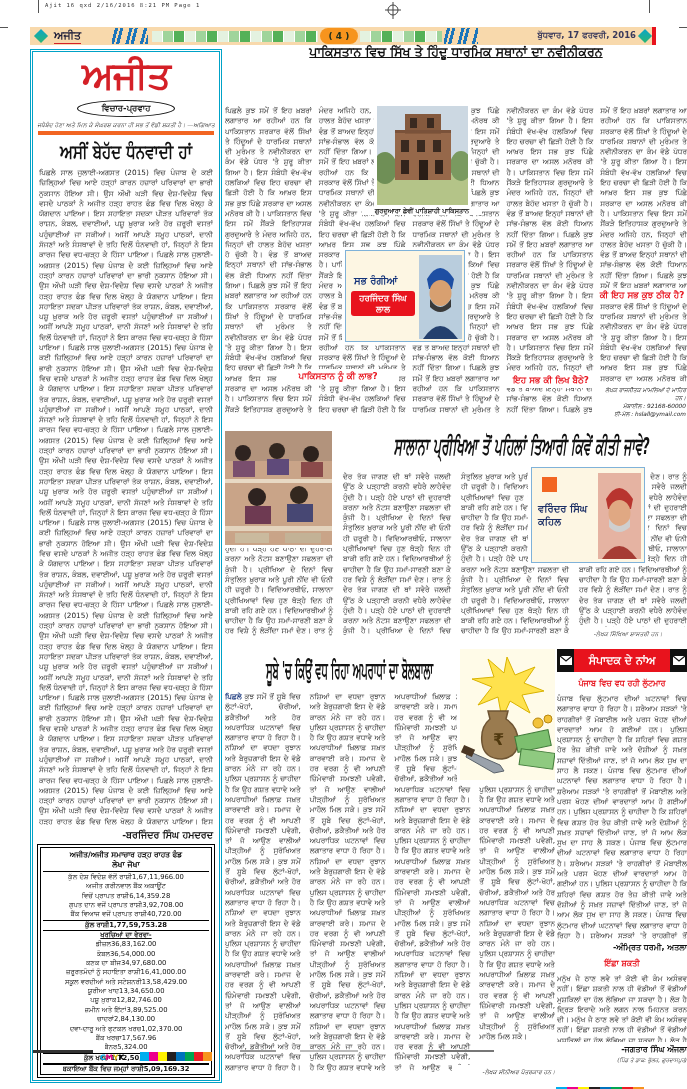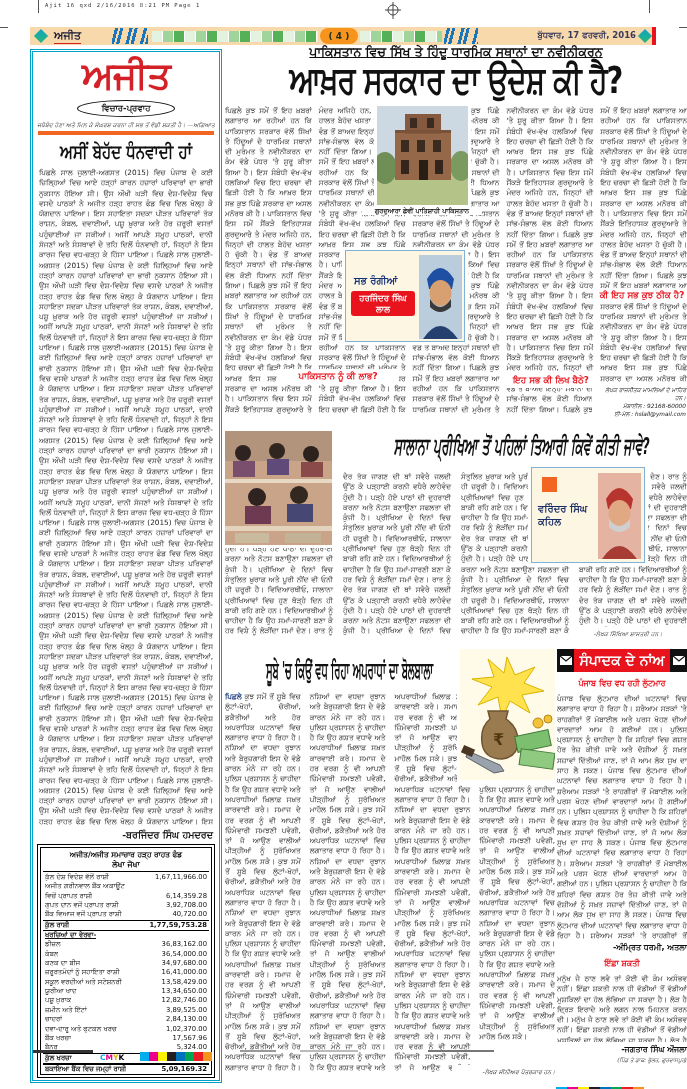--- a/index.html
+++ b/index.html
@@ -33,21 +33,21 @@
   .tagline { font-size:6px; font-style:italic; text-align:center; color:#333; white-space:nowrap; overflow:hidden; }
   .orange-rule { background:#f26522; }
   .ed-headline { font-size:15px; font-weight:bold; text-align:center; color:#101010; transform:scaleY(1.25); transform-origin:center top; white-space:nowrap; }
   .byline-right { text-align:right; font-weight:bold; font-size:9.5px; color:#111; }
 
   
   .fund-table { border:1px solid #000; outline:1px solid #000; outline-offset:2px; background:#fff; padding:2px 2px; }
   .t-head { text-align:center; font-weight:bold; border-bottom:1px solid #000; padding-bottom:1px; margin-bottom:1px; }
   .t-head .l1 { font-size:7.4px; line-height:10px; }
   .t-head .l2 { font-size:7.8px; line-height:10px; }
-  .t-row { display:flex; justify-content:space-between; font-size:6.8px; line-height:9.35px; padding:0 2px; color:#111; }
+  .t-row { display:flex; justify-content:center; font-size:6.8px; line-height:9.35px; padding:0 2px; color:#111; }
   .t-row .t-label { white-space:nowrap; overflow:hidden; }
   .t-row .t-value { white-space:nowrap; }
   .k-total { border-top:1px solid #000; border-bottom:1px solid #000; font-weight:bold; }
   .k-section .t-label { font-weight:bold; text-decoration:underline; }
 
   
   .kicker { font-size:12.5px; font-weight:bold; text-align:center; text-decoration:underline; color:#101010; }
   .main-headline { text-align:center; }
   .main-headline span { display:inline-block; font-size:29px; font-weight:bold; letter-spacing:-1px; color:#111; transform:scaleY(1.3); transform-origin:center top; white-space:nowrap; }
   .cols5 { column-count:5; column-gap:7px; }
@@ -70,21 +70,21 @@
   .exam-headline { text-align:center; }
   .exam-headline span { display:inline-block; font-size:13px; font-weight:bold; font-style:italic; color:#111; transform:scale(0.95,1.8); transform-origin:center top; white-space:nowrap; }
 
   
   .crime-headline span { display:inline-block; font-size:11px; font-weight:bold; color:#111; letter-spacing:-0.2px; transform:scale(0.92,2.1); transform-origin:left top; white-space:nowrap; }
   .sig-line { font-size:6px; font-style:italic; text-align:right; color:#222; background:#fff; }
 
   
   .letters-banner { display:flex; align-items:stretch; background:#e8131d; }
   .letters-banner .cap { width:17px; background:#111; display:flex; align-items:center; justify-content:center; }
-  .letters-banner .mid { flex:1; display:flex; align-items:center; justify-content:center; color:#fff; font-weight:bold; font-size:14px; }
+  .letters-banner .mid { flex:1; display:flex; align-items:center; justify-content:center; color:#fff; font-weight:bold; font-size:11px; }
   .letter-title { color:#e8131d; font-weight:bold; font-size:8.5px; text-align:center; white-space:nowrap; transform:scaleX(0.94); transform-origin:center; }
   .letter-sig { text-align:right; font-weight:bold; font-size:8px; color:#111; }
   .letter-addr { text-align:right; font-size:5.5px; font-style:italic; color:#333; }
   .contact-line { font-size:6px; font-style:italic; text-align:center; color:#333; background:#fff; }
 
   
   .swatch { display:inline-block; width:9px; height:9px; }
   .strip2 .swatch { width:11px; height:7px; }
   .cmyk-letters span { font-size:7.5px; font-weight:bold; }
   .dash { background:#333; }
@@ -233,23 +233,20 @@
         </div>
 
         <div class="t-row k-total">
           <span class="t-label">ਬਕਾਇਆ ਬੈਂਕ ਵਿਚ ਜਮ੍ਹਾਂ ਰਾਸ਼ੀ</span>
           <span class="t-value">5,09,169.32</span>
         </div>
       </div>
   </div>
 
   <div class="abs kicker" style="left:225px; top:44px; width:462px;">ਪਾਕਿਸਤਾਨ ਵਿਚ ਸਿੱਖ ਤੇ ਹਿੰਦੂ ਧਾਰਮਿਕ ਸਥਾਨਾਂ ਦਾ ਨਵੀਨੀਕਰਨ</div>
-  <div class="abs main-headline" style="left:225px; top:58px; width:462px; height:46px;">
-    <span>ਆਖ਼ਰ ਸਰਕਾਰ ਦਾ ਉਦੇਸ਼ ਕੀ ਹੈ?</span>
-  </div>
 
   <div class="abs jtxt body-sm cols5" style="left:225px; top:106px; width:462px; height:318px;">ਪਿਛਲੇ ਕੁਝ ਸਮੇਂ ਤੋਂ ਇਹ ਖ਼ਬਰਾਂ ਲਗਾਤਾਰ ਆ ਰਹੀਆਂ ਹਨ ਕਿ ਪਾਕਿਸਤਾਨ ਸਰਕਾਰ ਵੱਲੋਂ ਸਿੱਖਾਂ ਤੇ ਹਿੰਦੂਆਂ ਦੇ ਧਾਰਮਿਕ ਸਥਾਨਾਂ ਦੀ ਮੁਰੰਮਤ ਤੇ ਨਵੀਨੀਕਰਨ ਦਾ ਕੰਮ ਵੱਡੇ ਪੱਧਰ 'ਤੇ ਸ਼ੁਰੂ ਕੀਤਾ ਗਿਆ ਹੈ। ਇਸ ਸੰਬੰਧੀ ਵੱਖ-ਵੱਖ ਹਲਕਿਆਂ ਵਿਚ ਇਹ ਚਰਚਾ ਵੀ ਛਿੜੀ ਹੋਈ ਹੈ ਕਿ ਆਖ਼ਰ ਇਸ ਸਭ ਕੁਝ ਪਿੱਛੇ ਸਰਕਾਰ ਦਾ ਅਸਲ ਮਨੋਰਥ ਕੀ ਹੈ। ਪਾਕਿਸਤਾਨ ਵਿਚ ਇਸ ਸਮੇਂ ਸੈਂਕੜੇ ਇਤਿਹਾਸਕ ਗੁਰਦੁਆਰੇ ਤੇ ਮੰਦਰ ਅਜਿਹੇ ਹਨ, ਜਿਨ੍ਹਾਂ ਦੀ ਹਾਲਤ ਬੇਹੱਦ ਖਸਤਾ ਹੋ ਚੁੱਕੀ ਹੈ। ਵੰਡ ਤੋਂ ਬਾਅਦ ਇਨ੍ਹਾਂ ਸਥਾਨਾਂ ਦੀ ਸਾਂਭ-ਸੰਭਾਲ ਵੱਲ ਕੋਈ ਧਿਆਨ ਨਹੀਂ ਦਿੱਤਾ ਗਿਆ। ਪਿਛਲੇ ਕੁਝ ਸਮੇਂ ਤੋਂ ਇਹ ਖ਼ਬਰਾਂ ਲਗਾਤਾਰ ਆ ਰਹੀਆਂ ਹਨ ਕਿ ਪਾਕਿਸਤਾਨ ਸਰਕਾਰ ਵੱਲੋਂ ਸਿੱਖਾਂ ਤੇ ਹਿੰਦੂਆਂ ਦੇ ਧਾਰਮਿਕ ਸਥਾਨਾਂ ਦੀ ਮੁਰੰਮਤ ਤੇ ਨਵੀਨੀਕਰਨ ਦਾ ਕੰਮ ਵੱਡੇ ਪੱਧਰ 'ਤੇ ਸ਼ੁਰੂ ਕੀਤਾ ਗਿਆ ਹੈ। ਇਸ ਸੰਬੰਧੀ ਵੱਖ-ਵੱਖ ਹਲਕਿਆਂ ਵਿਚ ਇਹ ਚਰਚਾ ਵੀ ਛਿੜੀ ਹੋਈ ਹੈ ਕਿ ਆਖ਼ਰ ਇਸ ਸਭ ਕੁਝ ਪਿੱਛੇ ਸਰਕਾਰ ਦਾ ਅਸਲ ਮਨੋਰਥ ਕੀ ਹੈ। ਪਾਕਿਸਤਾਨ ਵਿਚ ਇਸ ਸਮੇਂ ਸੈਂਕੜੇ ਇਤਿਹਾਸਕ ਗੁਰਦੁਆਰੇ ਤੇ ਮੰਦਰ ਅਜਿਹੇ ਹਨ, ਜਿਨ੍ਹਾਂ ਦੀ ਹਾਲਤ ਬੇਹੱਦ ਖਸਤਾ ਹੋ ਚੁੱਕੀ ਹੈ। ਵੰਡ ਤੋਂ ਬਾਅਦ ਇਨ੍ਹਾਂ ਸਥਾਨਾਂ ਦੀ ਸਾਂਭ-ਸੰਭਾਲ ਵੱਲ ਕੋਈ ਧਿਆਨ ਨਹੀਂ ਦਿੱਤਾ ਗਿਆ। ਪਿਛਲੇ ਕੁਝ ਸਮੇਂ ਤੋਂ ਇਹ ਖ਼ਬਰਾਂ ਲਗਾਤਾਰ ਆ ਰਹੀਆਂ ਹਨ ਕਿ ਪਾਕਿਸਤਾਨ ਸਰਕਾਰ ਵੱਲੋਂ ਸਿੱਖਾਂ ਤੇ ਹਿੰਦੂਆਂ ਦੇ ਧਾਰਮਿਕ ਸਥਾਨਾਂ ਦੀ ਮੁਰੰਮਤ ਤੇ ਨਵੀਨੀਕਰਨ ਦਾ ਕੰਮ ਵੱਡੇ ਪੱਧਰ 'ਤੇ ਸ਼ੁਰੂ ਕੀਤਾ ਗਿਆ ਹੈ। ਇਸ ਸੰਬੰਧੀ ਵੱਖ-ਵੱਖ ਹਲਕਿਆਂ ਵਿਚ ਇਹ ਚਰਚਾ ਵੀ ਛਿੜੀ ਹੋਈ ਹੈ ਕਿ ਆਖ਼ਰ ਇਸ ਸਭ ਕੁਝ ਪਿੱਛੇ ਸਰਕਾਰ ਦਾ ਅਸਲ ਮਨੋਰਥ ਕੀ ਹੈ। ਪਾਕਿਸਤਾਨ ਵਿਚ ਇਸ ਸਮੇਂ ਸੈਂਕੜੇ ਇਤਿਹਾਸਕ ਗੁਰਦੁਆਰੇ ਤੇ ਮੰਦਰ ਅਜਿਹੇ ਹਨ, ਜਿਨ੍ਹਾਂ ਦੀ ਹਾਲਤ ਬੇਹੱਦ ਖਸਤਾ ਹੋ ਚੁੱਕੀ ਹੈ। ਵੰਡ ਤੋਂ ਬਾਅਦ ਇਨ੍ਹਾਂ ਸਥਾਨਾਂ ਦੀ ਸਾਂਭ-ਸੰਭਾਲ ਵੱਲ ਕੋਈ ਧਿਆਨ ਨਹੀਂ ਦਿੱਤਾ ਗਿਆ। ਪਿਛਲੇ ਕੁਝ ਸਮੇਂ ਤੋਂ ਇਹ ਖ਼ਬਰਾਂ ਲਗਾਤਾਰ ਆ ਰਹੀਆਂ ਹਨ ਕਿ ਪਾਕਿਸਤਾਨ ਸਰਕਾਰ ਵੱਲੋਂ ਸਿੱਖਾਂ ਤੇ ਹਿੰਦੂਆਂ ਦੇ ਧਾਰਮਿਕ ਸਥਾਨਾਂ ਦੀ ਮੁਰੰਮਤ ਤੇ ਨਵੀਨੀਕਰਨ ਦਾ ਕੰਮ ਵੱਡੇ ਪੱਧਰ 'ਤੇ ਸ਼ੁਰੂ ਕੀਤਾ ਗਿਆ ਹੈ। ਇਸ ਸੰਬੰਧੀ ਵੱਖ-ਵੱਖ ਹਲਕਿਆਂ ਵਿਚ ਇਹ ਚਰਚਾ ਵੀ ਛਿੜੀ ਹੋਈ ਹੈ ਕਿ ਆਖ਼ਰ ਇਸ ਸਭ ਕੁਝ ਪਿੱਛੇ ਸਰਕਾਰ ਦਾ ਅਸਲ ਮਨੋਰਥ ਕੀ ਹੈ। ਪਾਕਿਸਤਾਨ ਵਿਚ ਇਸ ਸਮੇਂ ਸੈਂਕੜੇ ਇਤਿਹਾਸਕ ਗੁਰਦੁਆਰੇ ਤੇ ਮੰਦਰ ਅਜਿਹੇ ਹਨ, ਜਿਨ੍ਹਾਂ ਦੀ ਹਾਲਤ ਬੇਹੱਦ ਖਸਤਾ ਹੋ ਚੁੱਕੀ ਹੈ। ਵੰਡ ਤੋਂ ਬਾਅਦ ਇਨ੍ਹਾਂ ਸਥਾਨਾਂ ਦੀ ਸਾਂਭ-ਸੰਭਾਲ ਵੱਲ ਕੋਈ ਧਿਆਨ ਨਹੀਂ ਦਿੱਤਾ ਗਿਆ। ਪਿਛਲੇ ਕੁਝ ਸਮੇਂ ਤੋਂ ਇਹ ਖ਼ਬਰਾਂ ਲਗਾਤਾਰ ਆ ਰਹੀਆਂ ਹਨ ਕਿ ਪਾਕਿਸਤਾਨ ਸਰਕਾਰ ਵੱਲੋਂ ਸਿੱਖਾਂ ਤੇ ਹਿੰਦੂਆਂ ਦੇ ਧਾਰਮਿਕ ਸਥਾਨਾਂ ਦੀ ਮੁਰੰਮਤ ਤੇ ਨਵੀਨੀਕਰਨ ਦਾ ਕੰਮ ਵੱਡੇ ਪੱਧਰ 'ਤੇ ਸ਼ੁਰੂ ਕੀਤਾ ਗਿਆ ਹੈ। ਇਸ ਸੰਬੰਧੀ ਵੱਖ-ਵੱਖ ਹਲਕਿਆਂ ਵਿਚ ਇਹ ਚਰਚਾ ਵੀ ਛਿੜੀ ਹੋਈ ਹੈ ਕਿ ਆਖ਼ਰ ਇਸ ਸਭ ਕੁਝ ਪਿੱਛੇ ਸਰਕਾਰ ਦਾ ਅਸਲ ਮਨੋਰਥ ਕੀ ਹੈ। ਪਾਕਿਸਤਾਨ ਵਿਚ ਇਸ ਸਮੇਂ ਸੈਂਕੜੇ ਇਤਿਹਾਸਕ ਗੁਰਦੁਆਰੇ ਤੇ ਮੰਦਰ ਅਜਿਹੇ ਹਨ, ਜਿਨ੍ਹਾਂ ਦੀ ਹਾਲਤ ਬੇਹੱਦ ਖਸਤਾ ਹੋ ਚੁੱਕੀ ਹੈ। ਵੰਡ ਤੋਂ ਬਾਅਦ ਇਨ੍ਹਾਂ ਸਥਾਨਾਂ ਦੀ ਸਾਂਭ-ਸੰਭਾਲ ਵੱਲ ਕੋਈ ਧਿਆਨ ਨਹੀਂ ਦਿੱਤਾ ਗਿਆ। ਪਿਛਲੇ ਕੁਝ ਸਮੇਂ ਤੋਂ ਇਹ ਖ਼ਬਰਾਂ ਲਗਾਤਾਰ ਆ ਰਹੀਆਂ ਹਨ ਕਿ ਪਾਕਿਸਤਾਨ ਸਰਕਾਰ ਵੱਲੋਂ ਸਿੱਖਾਂ ਤੇ ਹਿੰਦੂਆਂ ਦੇ ਧਾਰਮਿਕ ਸਥਾਨਾਂ ਦੀ ਮੁਰੰਮਤ ਤੇ ਨਵੀਨੀਕਰਨ ਦਾ ਕੰਮ ਵੱਡੇ ਪੱਧਰ 'ਤੇ ਸ਼ੁਰੂ ਕੀਤਾ ਗਿਆ ਹੈ। ਇਸ ਸੰਬੰਧੀ ਵੱਖ-ਵੱਖ ਹਲਕਿਆਂ ਵਿਚ ਇਹ ਚਰਚਾ ਵੀ ਛਿੜੀ ਹੋਈ ਹੈ ਕਿ ਆਖ਼ਰ ਇਸ ਸਭ ਕੁਝ ਪਿੱਛੇ ਸਰਕਾਰ ਦਾ ਅਸਲ ਮਨੋਰਥ ਕੀ ਹੈ। ਪਾਕਿਸਤਾਨ ਵਿਚ ਇਸ ਸਮੇਂ ਸੈਂਕੜੇ ਇਤਿਹਾਸਕ ਗੁਰਦੁਆਰੇ ਤੇ ਮੰਦਰ ਅਜਿਹੇ ਹਨ, ਜਿਨ੍ਹਾਂ ਦੀ ਹਾਲਤ ਬੇਹੱਦ ਖਸਤਾ ਹੋ ਚੁੱਕੀ ਹੈ। ਵੰਡ ਤੋਂ ਬਾਅਦ ਇਨ੍ਹਾਂ ਸਥਾਨਾਂ ਦੀ ਸਾਂਭ-ਸੰਭਾਲ ਵੱਲ ਕੋਈ ਧਿਆਨ ਨਹੀਂ ਦਿੱਤਾ ਗਿਆ। ਪਿਛਲੇ ਕੁਝ ਸਮੇਂ ਤੋਂ ਇਹ ਖ਼ਬਰਾਂ ਲਗਾਤਾਰ ਆ ਰਹੀਆਂ ਹਨ ਕਿ ਪਾਕਿਸਤਾਨ ਸਰਕਾਰ ਵੱਲੋਂ ਸਿੱਖਾਂ ਤੇ ਹਿੰਦੂਆਂ ਦੇ ਧਾਰਮਿਕ ਸਥਾਨਾਂ ਦੀ ਮੁਰੰਮਤ ਤੇ ਨਵੀਨੀਕਰਨ ਦਾ ਕੰਮ ਵੱਡੇ ਪੱਧਰ 'ਤੇ ਸ਼ੁਰੂ ਕੀਤਾ ਗਿਆ ਹੈ। ਇਸ ਸੰਬੰਧੀ ਵੱਖ-ਵੱਖ ਹਲਕਿਆਂ ਵਿਚ ਇਹ ਚਰਚਾ ਵੀ ਛਿੜੀ ਹੋਈ ਹੈ ਕਿ ਆਖ਼ਰ ਇਸ ਸਭ ਕੁਝ ਪਿੱਛੇ ਸਰਕਾਰ ਦਾ ਅਸਲ ਮਨੋਰਥ ਕੀ ਹੈ। ਪਾਕਿਸਤਾਨ ਵਿਚ ਇਸ ਸਮੇਂ ਸੈਂਕੜੇ ਇਤਿਹਾਸਕ ਗੁਰਦੁਆਰੇ ਤੇ ਮੰਦਰ ਅਜਿਹੇ ਹਨ, ਜਿਨ੍ਹਾਂ ਦੀ ਹਾਲਤ ਬੇਹੱਦ ਖਸਤਾ ਹੋ ਚੁੱਕੀ ਹੈ। ਵੰਡ ਤੋਂ ਬਾਅਦ ਇਨ੍ਹਾਂ ਸਥਾਨਾਂ ਦੀ ਸਾਂਭ-ਸੰਭਾਲ ਵੱਲ ਕੋਈ ਧਿਆਨ ਨਹੀਂ ਦਿੱਤਾ ਗਿਆ। ਪਿਛਲੇ ਕੁਝ ਸਮੇਂ ਤੋਂ ਇਹ ਖ਼ਬਰਾਂ ਲਗਾਤਾਰ ਆ ਰਹੀਆਂ ਹਨ ਕਿ ਪਾਕਿਸਤਾਨ ਸਰਕਾਰ ਵੱਲੋਂ ਸਿੱਖਾਂ ਤੇ ਹਿੰਦੂਆਂ ਦੇ ਧਾਰਮਿਕ ਸਥਾਨਾਂ ਦੀ ਮੁਰੰਮਤ ਤੇ ਨਵੀਨੀਕਰਨ ਦਾ ਕੰਮ ਵੱਡੇ ਪੱਧਰ 'ਤੇ ਸ਼ੁਰੂ ਕੀਤਾ ਗਿਆ ਹੈ। ਇਸ ਸੰਬੰਧੀ ਵੱਖ-ਵੱਖ ਹਲਕਿਆਂ ਵਿਚ ਇਹ ਚਰਚਾ ਵੀ ਛਿੜੀ ਹੋਈ ਹੈ ਕਿ ਆਖ਼ਰ ਇਸ ਸਭ ਕੁਝ ਪਿੱਛੇ ਸਰਕਾਰ ਦਾ ਅਸਲ ਮਨੋਰਥ ਕੀ ਹੈ। ਪਾਕਿਸਤਾਨ ਵਿਚ ਇਸ ਸਮੇਂ ਸੈਂਕੜੇ ਇਤਿਹਾਸਕ ਗੁਰਦੁਆਰੇ ਤੇ ਮੰਦਰ ਅਜਿਹੇ ਹਨ, ਜਿਨ੍ਹਾਂ ਦੀ ਹਾਲਤ ਬੇਹੱਦ ਖਸਤਾ ਹੋ ਚੁੱਕੀ ਹੈ। ਵੰਡ ਤੋਂ ਬਾਅਦ ਇਨ੍ਹਾਂ ਸਥਾਨਾਂ ਦੀ ਸਾਂਭ-ਸੰਭਾਲ ਵੱਲ ਕੋਈ ਧਿਆਨ ਨਹੀਂ ਦਿੱਤਾ ਗਿਆ। ਪਿਛਲੇ ਕੁਝ ਸਮੇਂ ਤੋਂ ਇਹ ਖ਼ਬਰਾਂ ਲਗਾਤਾਰ ਆ ਰਹੀਆਂ ਹਨ ਕਿ ਪਾਕਿਸਤਾਨ ਸਰਕਾਰ ਵੱਲੋਂ ਸਿੱਖਾਂ ਤੇ ਹਿੰਦੂਆਂ ਦੇ ਧਾਰਮਿਕ ਸਥਾਨਾਂ ਦੀ ਮੁਰੰਮਤ ਤੇ ਨਵੀਨੀਕਰਨ ਦਾ ਕੰਮ ਵੱਡੇ ਪੱਧਰ 'ਤੇ ਸ਼ੁਰੂ ਕੀਤਾ ਗਿਆ ਹੈ। ਇਸ ਸੰਬੰਧੀ ਵੱਖ-ਵੱਖ ਹਲਕਿਆਂ ਵਿਚ ਇਹ ਚਰਚਾ ਵੀ ਛਿੜੀ ਹੋਈ ਹੈ ਕਿ ਆਖ਼ਰ ਇਸ ਸਭ ਕੁਝ ਪਿੱਛੇ ਸਰਕਾਰ ਦਾ ਅਸਲ ਮਨੋਰਥ ਕੀ ਹੈ। ਪਾਕਿਸਤਾਨ ਵਿਚ ਇਸ ਸਮੇਂ ਸੈਂਕੜੇ ਇਤਿਹਾਸਕ ਗੁਰਦੁਆਰੇ ਤੇ ਮੰਦਰ ਅਜਿਹੇ ਹਨ, ਜਿਨ੍ਹਾਂ ਦੀ ਹਾਲਤ ਬੇਹੱਦ ਖਸਤਾ ਹੋ ਚੁੱਕੀ ਹੈ। ਵੰਡ ਤੋਂ ਬਾਅਦ ਇਨ੍ਹਾਂ ਸਥਾਨਾਂ ਦੀ ਸਾਂਭ-ਸੰਭਾਲ ਵੱਲ ਕੋਈ ਧਿਆਨ ਨਹੀਂ ਦਿੱਤਾ ਗਿਆ।</div>
 
   <div class="abs overlay" style="left:377px; top:106px; width:91px; height:99px;">
     <svg width="91" height="99" viewBox="0 0 91 99">
       <rect width="91" height="99" fill="#ccd8e2"></rect>
       <rect y="68" width="91" height="31" fill="#b4c488"></rect>
       <ellipse cx="8" cy="62" rx="12" ry="16" fill="#6f8f56"></ellipse>
       <ellipse cx="84" cy="60" rx="11" ry="15" fill="#7a9a60"></ellipse>
       <rect x="18" y="26" width="56" height="48" fill="#96684a"></rect>

